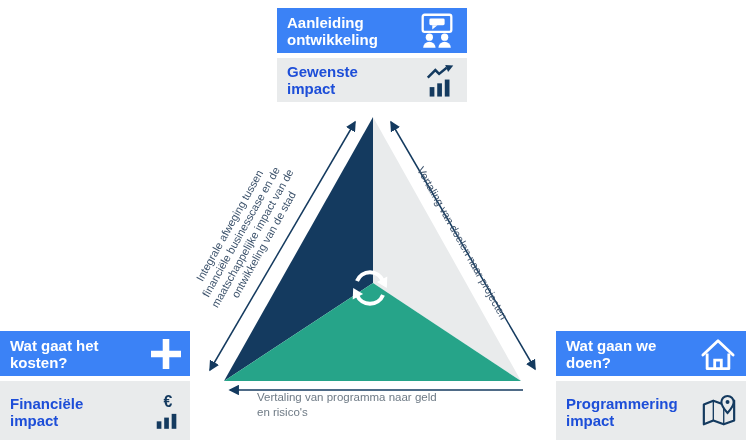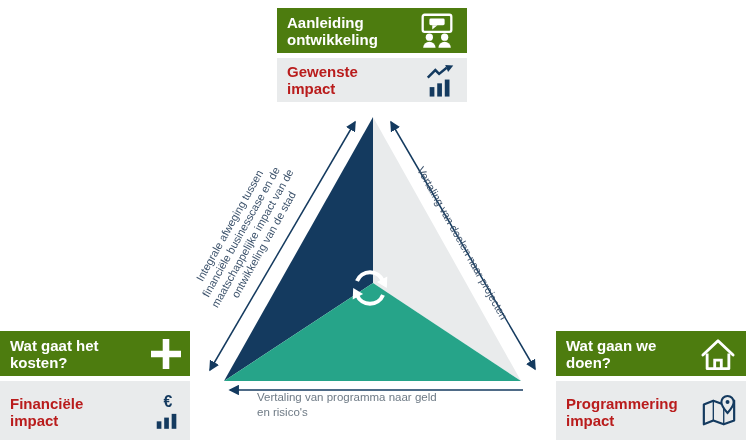--- a/index.html
+++ b/index.html
@@ -11,22 +11,22 @@
   .card-group{position:absolute;width:190px;display:flex;flex-direction:column;gap:5px;}
   .group-top{left:277px;top:8px;}
   .group-left{left:0;top:331px;}
   .group-right{left:556px;top:331px;}
   .card{
     height:45px;display:flex;align-items:center;justify-content:space-between;
     padding:0 9px 0 10px;box-sizing:border-box;
   }
   .card.sec-top{height:44px;}
   .card.sec-bottom{height:62px;}
-  .card.primary{background:#4d7c0f;color:#ffffff;gap:28px;}
-  .card.secondary{background:#e9ebec;color:#b91c1c;}
+  .card.primary{background:#3b82f6;color:#ffffff;gap:28px;}
+  .card.secondary{background:#e9ebec;color:#1d4ed8;}
   .card-label{font-weight:bold;font-size:15px;line-height:17px;max-width:112px;}
   .card-icon{flex-shrink:0;display:flex;align-items:center;justify-content:center;margin-left:4px;}
   .edge-text{font-family:"Liberation Sans", sans-serif;font-size:11px;fill:#3c526b;}
   .edge-text-bottom{font-family:"Liberation Sans", sans-serif;font-size:11.5px;fill:#6e7a85;}
 </style>
 </head>
 <body>
 
 <div class="stage">
 

